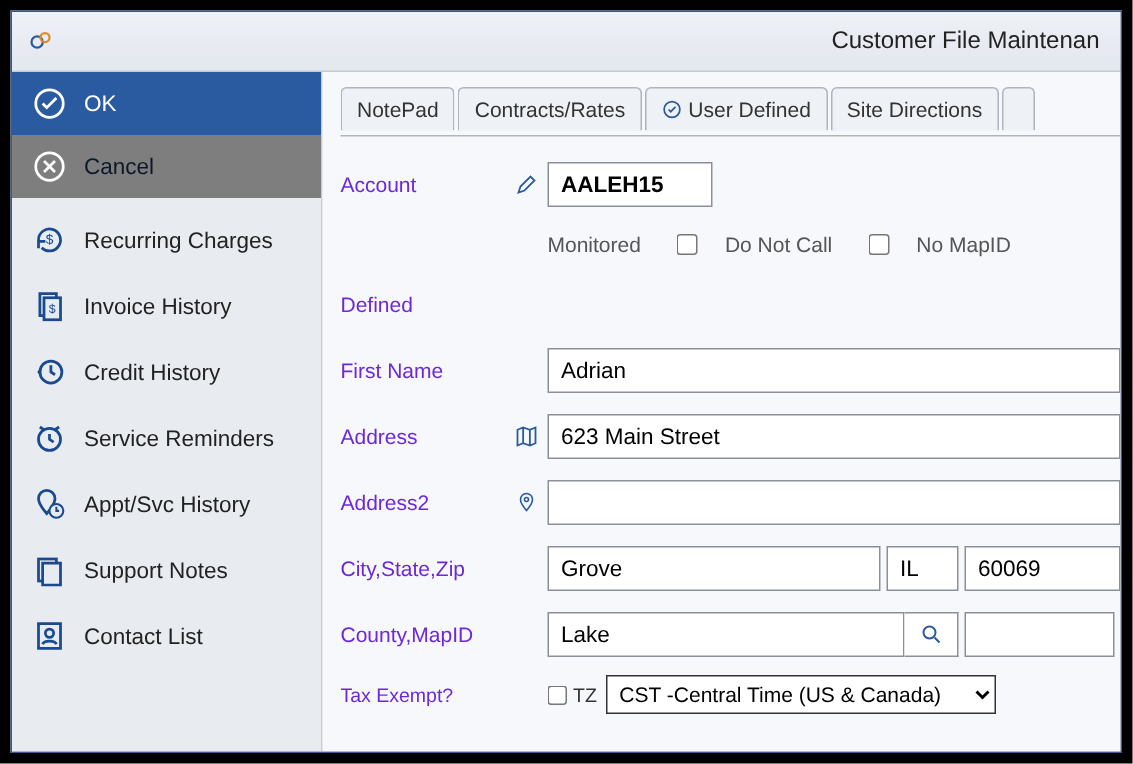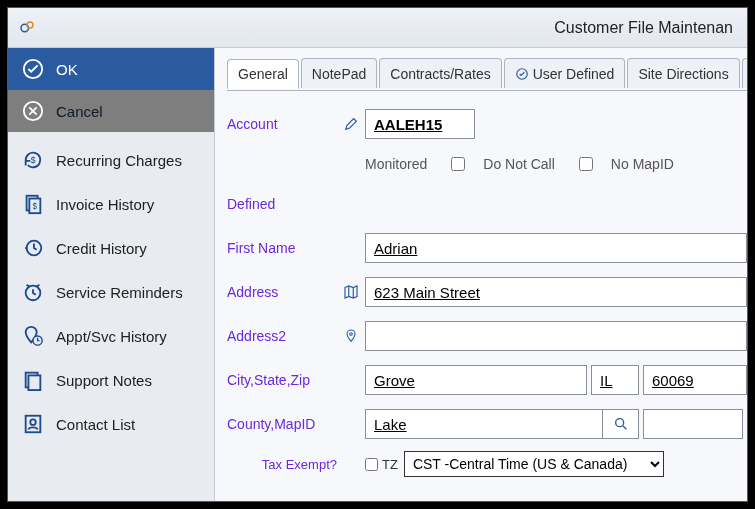--- a/index.html
+++ b/index.html
@@ -18,21 +18,21 @@
 .side-list .side-btn { height: 44px; color: #222; }
 .content { flex: 1; background: #f6f8fb; position: relative; padding: 10px 0 0 12px; overflow: hidden; }
 .tabs { display: flex; gap: 2px; margin-bottom: 14px; }
 .tab { padding: 6px 10px; font-size: 14px; color: #333; background: #eef1f6; border: 1px solid #aeb4c0; border-bottom: none; border-radius: 4px 4px 0 0; cursor: pointer; display: flex; align-items: center; gap: 4px; white-space: nowrap; }
 .tab.active { background: #fff; font-weight: 400; position: relative; top: 1px; border-bottom: 1px solid #fff; }
 .tabline { position: absolute; left: 12px; right: 0; top: 42px; height: 1px; background: #aeb4c0; }
 .form { margin-top: 8px; }
 .row { display: flex; align-items: center; height: 44px; }
 .row .lab { width: 110px; font-size: 14px; color: #6d28d9; }
 .row .iconcell { width: 28px; display: flex; justify-content: center; }
-.row input[type=text] { height: 30px; border: 1px solid #8a8f99; padding: 0 8px; font-size: 15px; background: #fff; text-decoration: underline; }
+.row input[type=text] { height: 30px; border: 1px solid #8a8f99; padding: 0 8px; font-size: 15px; background: #fff; }
 .acct { width: 110px; font-weight: 600; }
 .checks { display: flex; align-items: center; gap: 18px; font-size: 14px; color: #555; margin-left: 138px; height: 36px; }
 .checks .chk { display: flex; align-items: center; gap: 24px; }
 .checks input { width: 14px; height: 14px; }
 .wide { flex: 1; max-width: 382px; }
 .cityrow input.city { width: 222px; margin-right: 4px; }
 .cityrow input.state { width: 48px; margin-right: 4px; }
 .cityrow input.zip { width: 104px; }
 .countyrow input.county { width: 238px; }
 .countyrow .search { width: 36px; height: 30px; border: 1px solid #8a8f99; border-left: none; background: #fff; display: flex; align-items: center; justify-content: center; cursor: pointer; }
@@ -143,23 +143,20 @@
                 <path d="M7 18c1-3 9-3 10 0" fill="none" stroke="#1a4a90" stroke-width="2"></path>
               </svg>
           </span>
           <span>Contact List</span>
         </button>
       </div>
     </div>
 
     <div class="content">
       <div class="tabs">
-        <div class="tab active">
-            <span>General</span>
-          </div>
         <div class="tab">
             <span>NotePad</span>
           </div>
         <div class="tab">
             <span>Contracts/Rates</span>
           </div>
         <div class="tab">
           <span>
               <svg viewBox="0 0 24 24" width="14" height="14">
                 <circle cx="12" cy="12" r="9" fill="none" stroke="#2a5aa0" stroke-width="2"></circle>
@@ -249,21 +246,21 @@
               <svg viewBox="0 0 24 24" width="16" height="16">
                   <circle cx="10" cy="10" r="6" fill="none" stroke="#2a5aa0" stroke-width="2"></circle>
                   <path d="M15 15l5 5" stroke="#2a5aa0" stroke-width="2"></path>
                 </svg>
             </span>
           </div>
           <input type="text" class="mapid" value="" style="">
         </div>
 
         <div class="row tzrow">
-          <div class="lab" style="font-size:13px;text-align:right;">Tax Exempt?</div>
+          <div class="lab" style="font-size:13px;">Tax Exempt?</div>
           <div class="iconcell"></div>
           <input type="checkbox" style="">
           <span class="tzlab">TZ</span>
           <select>
             <option>CST -Central Time (US &amp; Canada)</option>
           </select>
         </div>
       </div>
     </div>
   </div>

